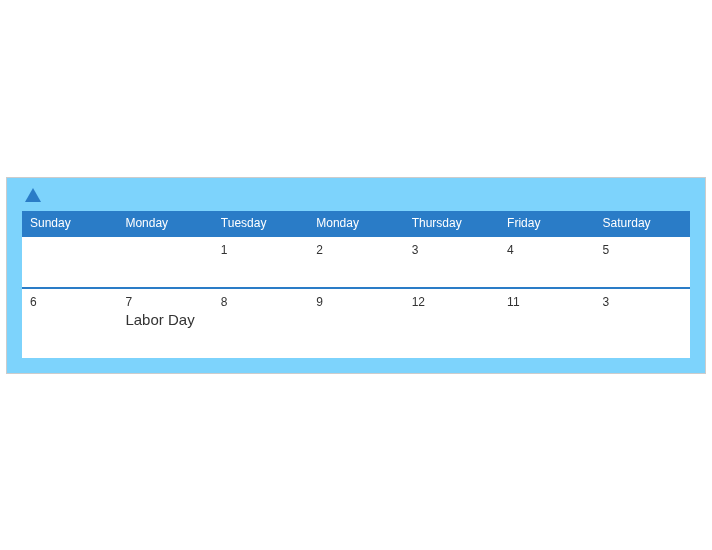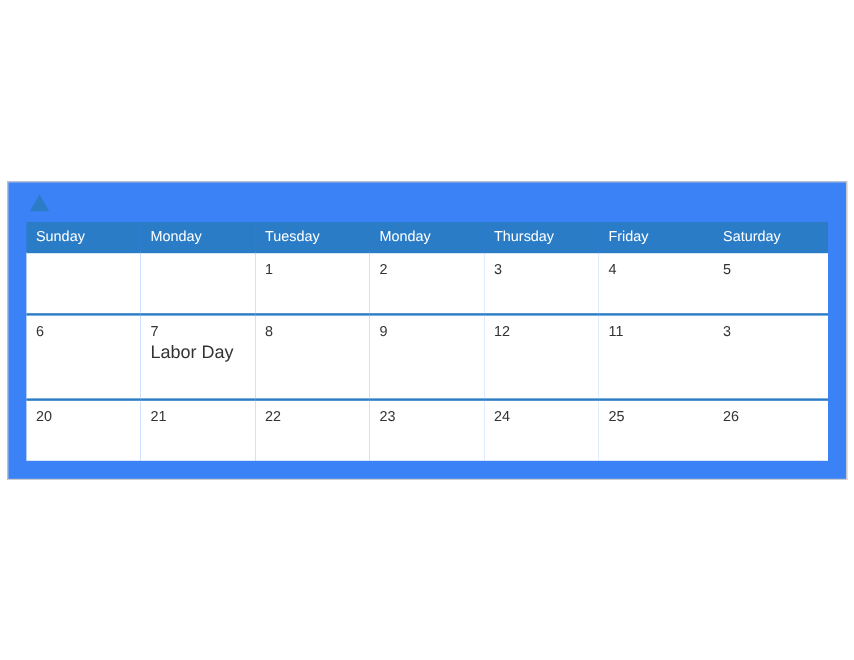--- a/index.html
+++ b/index.html
@@ -8,21 +8,21 @@
       font-family: Arial, Helvetica, sans-serif;
       width: 712px;
       height: 550px;
       overflow: hidden;
       display: flex;
       align-items: center;
       justify-content: center;
     }
     .calendar-wrapper {
       width: 700px;
-      background: #3b82f6;
+      background: #7dd3fc;
       border: 1px solid #ccc;
       padding: 10px 15px 15px 15px;
     }
     .calendar-header {
       display: flex;
       align-items: center;
       justify-content: space-between;
       margin-bottom: 8px;
     }
     .logo {
@@ -171,38 +171,15 @@
           <td>
             <span class="day-number">12</span>
           </td>
           <td>
             <span class="day-number">11</span>
           </td>
           <td>
             <span class="day-number">3</span>
           </td>
         </tr>
-        <tr class="row-even">
-          <td>
-            <span class="day-number">20</span>
-          </td>
-          <td>
-            <span class="day-number">21</span>
-          </td>
-          <td>
-            <span class="day-number">22</span>
-          </td>
-          <td>
-            <span class="day-number">23</span>
-          </td>
-          <td>
-            <span class="day-number">24</span>
-          </td>
-          <td>
-            <span class="day-number">25</span>
-          </td>
-          <td>
-            <span class="day-number">26</span>
-          </td>
-        </tr>
       </tbody>
   </table>
 </div>
 
 </body></html>

